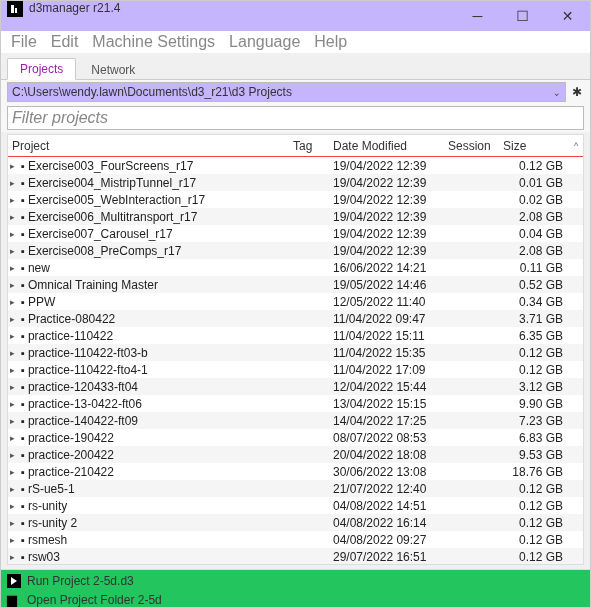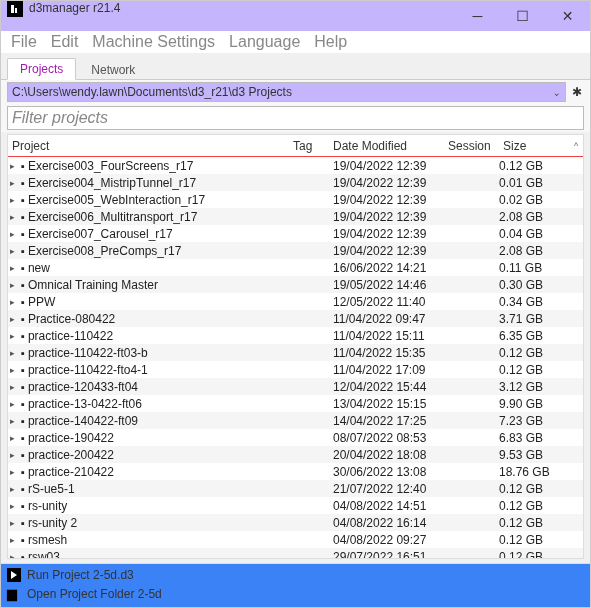--- a/index.html
+++ b/index.html
@@ -146,26 +146,26 @@
     display: flex;
     align-items: center;
     padding-left: 2px;
     gap: 3px;
     white-space: nowrap;
     overflow: hidden;
   }
   .pname .arrow { font-size: 9px; color: #555; width: 8px; display:inline-block; }
   .pname .folder { font-size: 11px; color: #222; }
   .date-c { padding-left: 4px; }
-  .size-c { padding-right: 6px; }
+  .size-c { text-align: right; padding-right: 6px; }
   
   .footer {
-    background: #3b82f6;
+    background: #22c55e;
     border-top: 1px solid #ddd;
-    padding: 4px 6px 6px 6px;
+    padding: 4px 6px 0 6px;
     display: flex;
     flex-direction: column;
     gap: 4px;
   }
   .footer-row { display: flex; align-items: center; gap: 6px; font-size: 12px; }
   .play-icon {
     width: 14px; height: 14px; background: #000;
     display:flex; align-items:center; justify-content:center;
   }
   .folder-icon-solid { font-size: 13px; color:#000; width:14px; display:inline-block; }
@@ -309,21 +309,21 @@
       </div>
       <div class="trow">
         <div class="pname">
           <span class="arrow">▸</span>
           <span class="folder">▪</span>
           <span>Omnical Training Master</span>
         </div>
         <div></div>
         <div class="date-c">19/05/2022 14:46</div>
         <div></div>
-        <div class="size-c">0.30 GB</div>
+        <div class="size-c">0.52 GB</div>
         <div></div>
       </div>
       <div class="trow">
         <div class="pname">
           <span class="arrow">▸</span>
           <span class="folder">▪</span>
           <span>PPW</span>
         </div>
         <div></div>
         <div class="date-c">12/05/2022 11:40</div>

